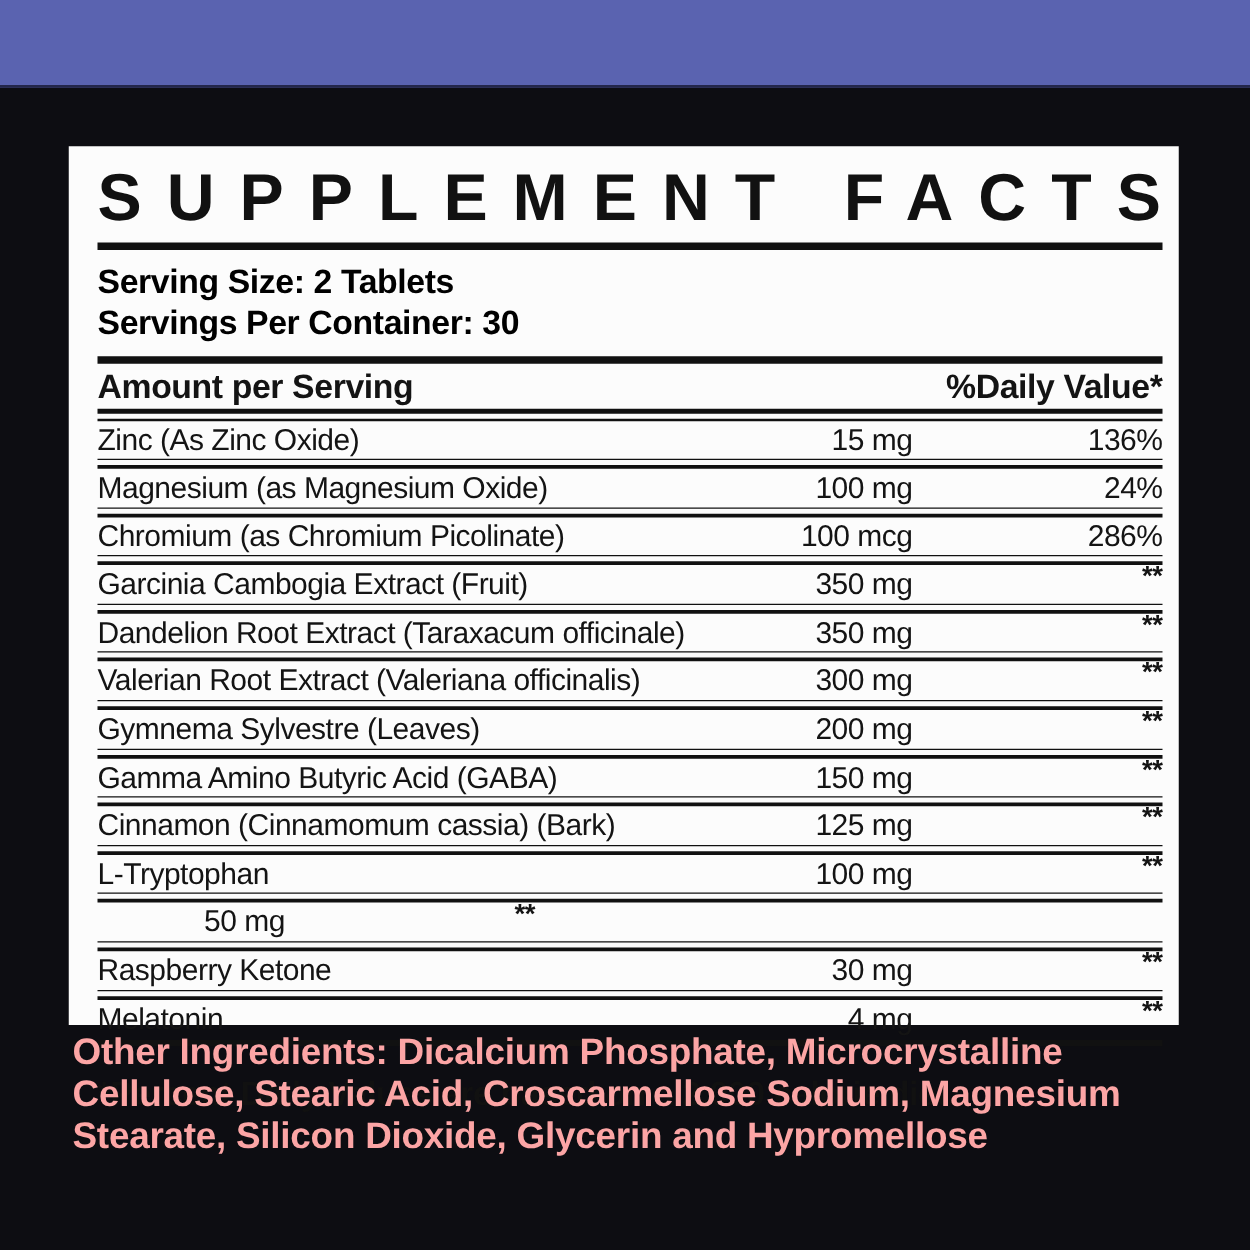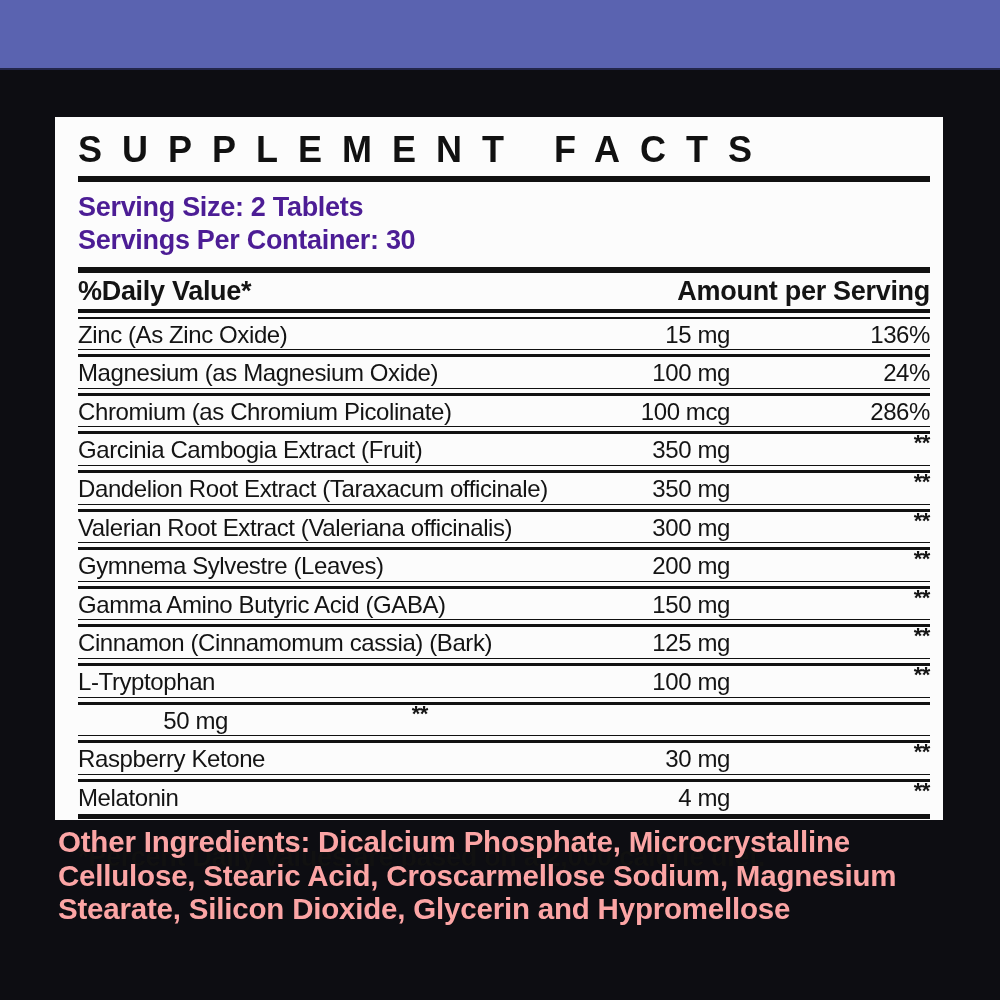--- a/index.html
+++ b/index.html
@@ -18,34 +18,34 @@
     border-bottom: 2px solid #23264a;
   }
   .facts-panel {
     position: absolute; left: 55px; top: 117px;
     width: 888px; height: 703px;
     background: #fcfcfc;
     color: #141414;
     padding: 14px 13px 10px 23px;
   }
   .facts-title {
-    font-size: 36px;
+    font-size: 53px;
     font-weight: 700;
     letter-spacing: 20px;
     white-space: nowrap;
     color: #111;
     line-height: 1.05;
   }
   .title-rule {
     height: 6px; background: #111;
     margin-top: 7px; margin-bottom: 9px;
   }
   .serving-line {
     font-size: 27px; font-weight: 700;
-    line-height: 1.22; color: #4c1d95;
+    line-height: 1.22; color: #000000;
     letter-spacing: -0.3px;
   }
   .heavy-rule {
     height: 6px; background: #111;
     margin-top: 10px;
   }
   .col-header {
     display: flex; justify-content: space-between; align-items: baseline;
     font-size: 27px; font-weight: 700;
     padding: 3px 0 2px 0;
@@ -94,22 +94,22 @@
 
 <div class="top-band"></div>
 
 <div class="facts-panel">
   <div class="facts-title">SUPPLEMENT FACTS</div>
   <div class="title-rule"></div>
   <div class="serving-line">Serving Size: 2 Tablets</div>
   <div class="serving-line">Servings Per Container: 30</div>
   <div class="heavy-rule"></div>
   <div class="col-header">
+    <span>Amount per Serving</span>
     <span>%Daily Value*</span>
-    <span>Amount per Serving</span>
   </div>
   <div class="double-rule"></div>
 
   <div id="rows-container">
 
       <div class="ing-row">
         <span class="ing-name">Zinc (As Zinc Oxide)</span>
         <span class="ing-amount">15 mg</span>
         <span class="ing-dv">136%</span>
       </div>

